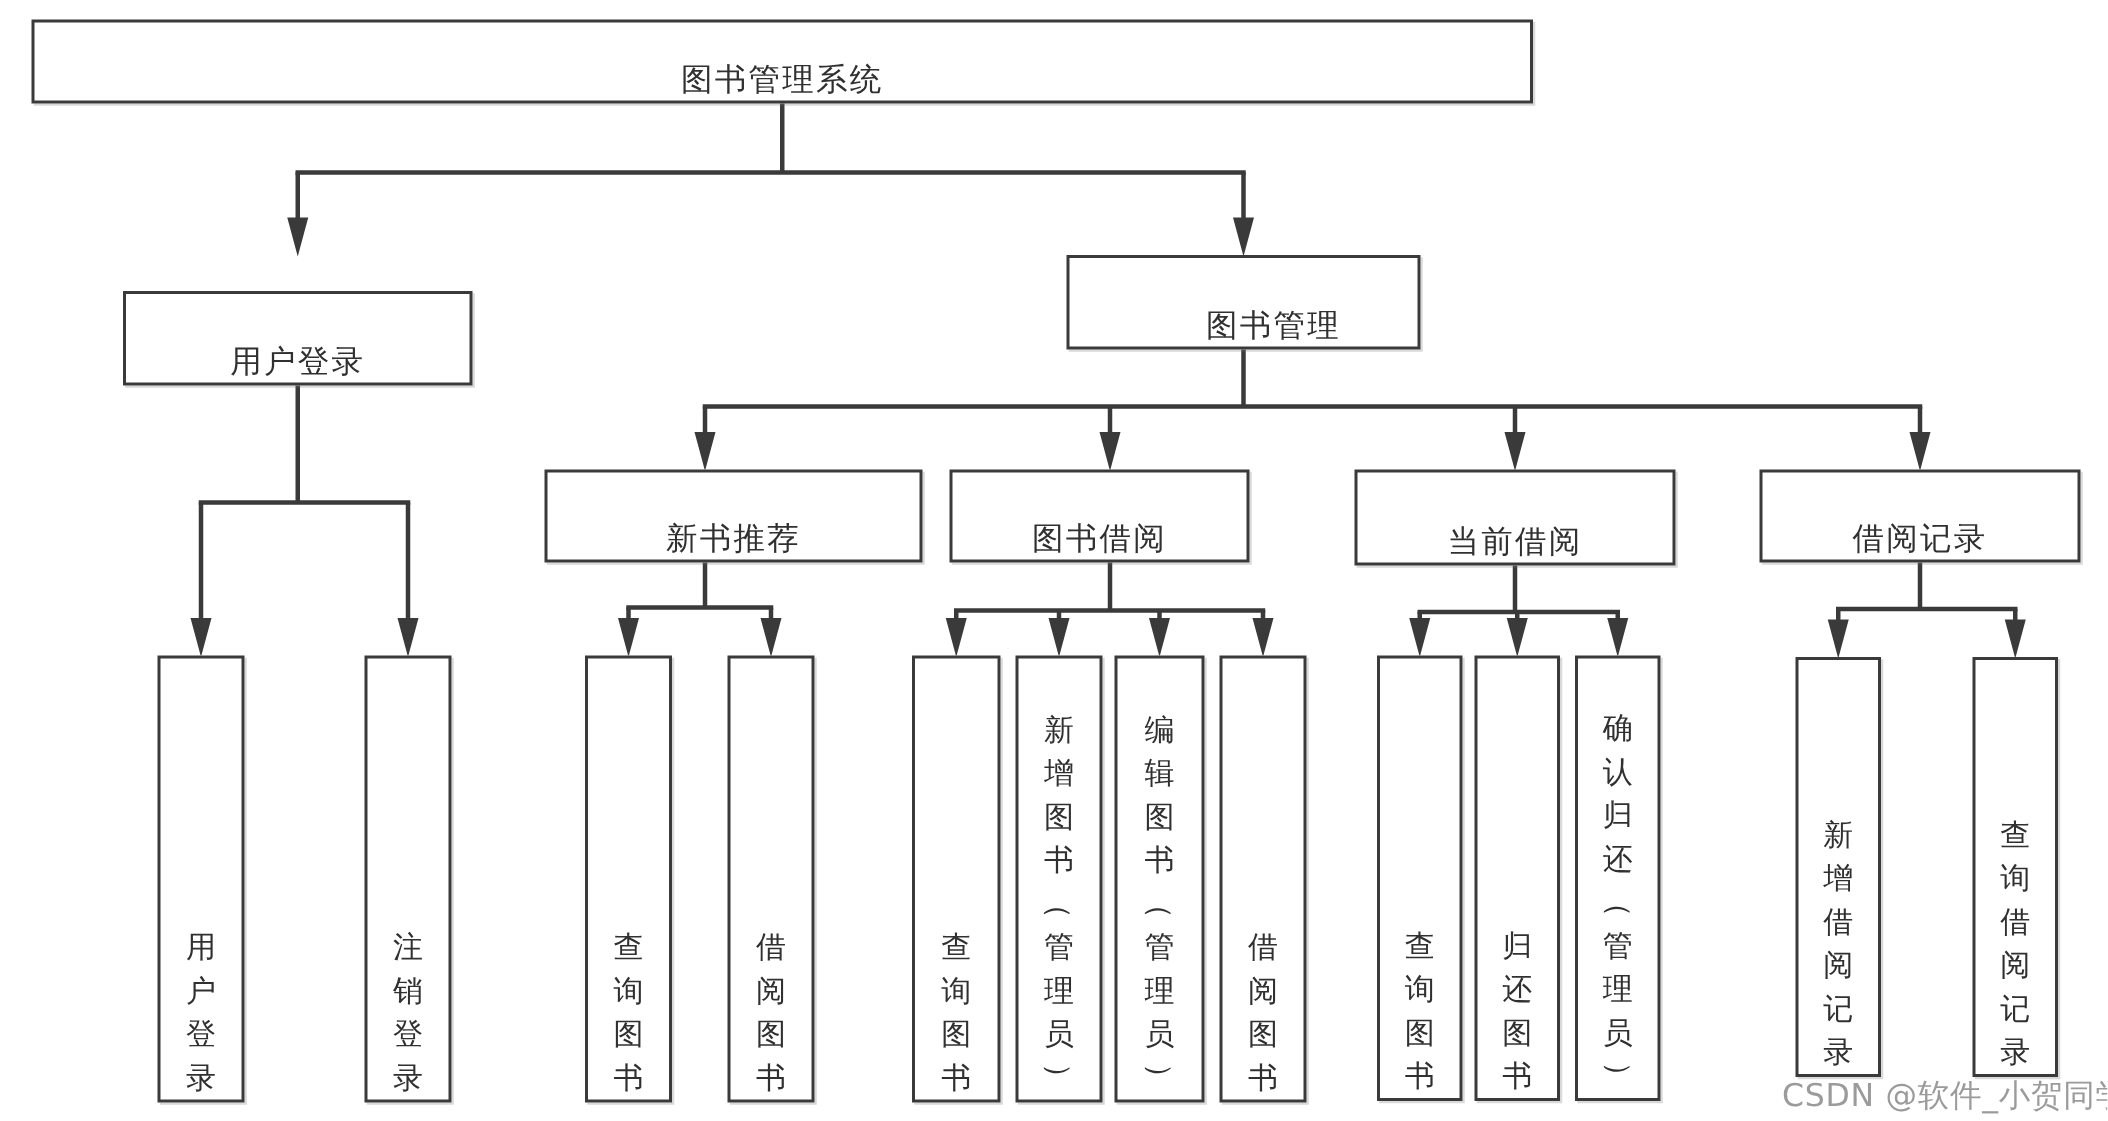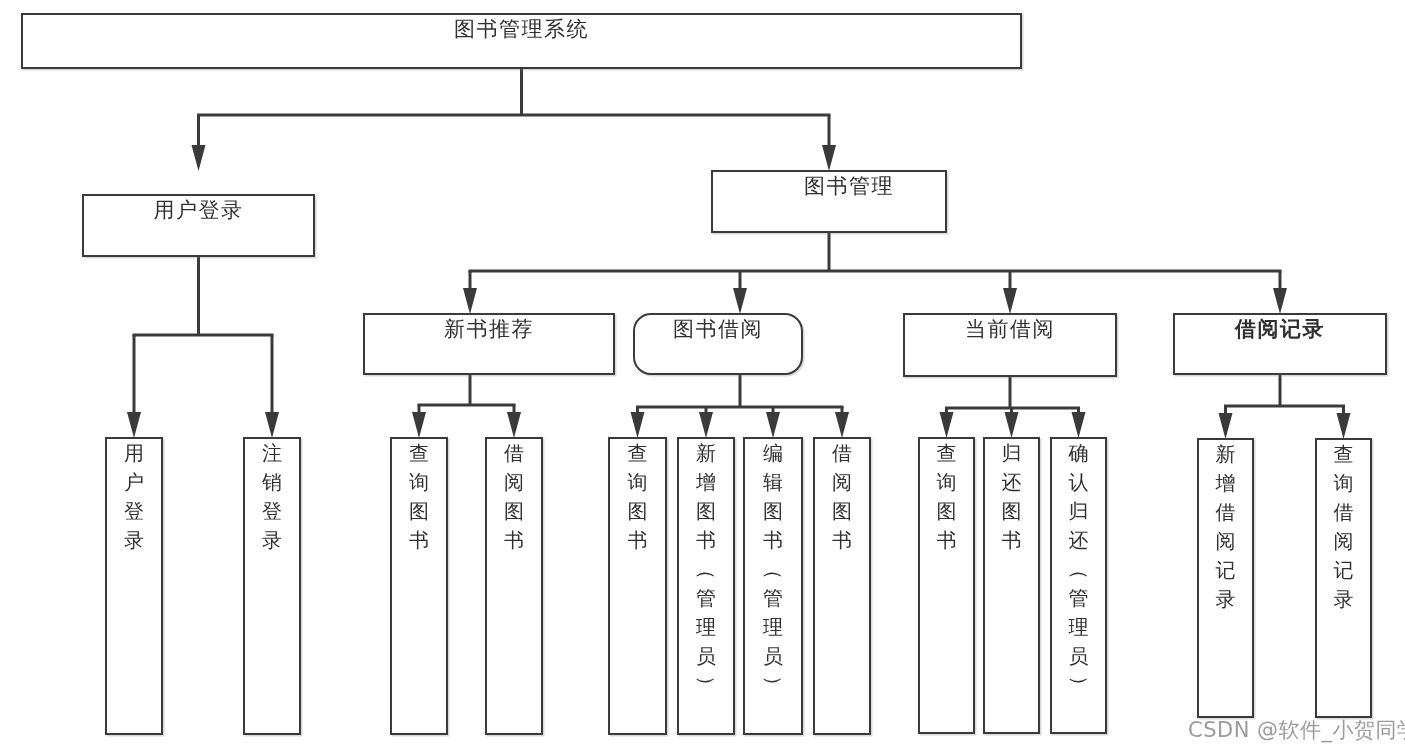--- a/index.html
+++ b/index.html
@@ -6,21 +6,21 @@
   html,body { margin:0; padding:0; background:#ffffff; }
   #stage {
     position:relative; width:1405px; height:747px; background:var(--bg,#fff);
     font-family:"DejaVu Sans","Liberation Sans",sans-serif; overflow:hidden;
   }
   #edges { position:absolute; left:0; top:0; width:1405px; height:747px; pointer-events:none; }
   .node {
     position:absolute; background:#fff; box-sizing:border-box;
     border:2.5px solid var(--line,#3a3a3a);
     box-shadow:1.5px 1.5px 0 rgba(120,120,120,0.28);
-    display:flex; align-items:flex-start; justify-content:center;
+    display:flex; align-items:flex-end; justify-content:center;
   }
   .hlabel {
     font-size:21px; color:var(--text,#303030); letter-spacing:1.5px; white-space:nowrap;
   }
   .vlabel { display:flex; flex-direction:column; align-items:center; justify-content:center; }
   .vchar {
     height:29px; width:24px; font-size:20px; color:var(--text,#303030);
     display:flex; align-items:center; justify-content:center; line-height:29px;
   }
   .vchar.rot { transform:rotate(90deg); }
@@ -110,27 +110,27 @@
       <div class="vlabel">
         <span class="vchar">注</span>
         <span class="vchar">销</span>
         <span class="vchar">登</span>
         <span class="vchar">录</span>
       </div>
     </div>
     <div class="node" style="left: 363px; top: 313px; width: 252px; height: 62px;">
       <span class="hlabel">新书推荐</span>
     </div>
-    <div class="node" style="left: 633px; top: 313px; width: 170px; height: 62px; border-radius: 18px;">
+    <div class="node" style="left: 633px; top: 313px; width: 200px; height: 62px;">
       <span class="hlabel">图书借阅</span>
     </div>
     <div class="node" style="left: 903px; top: 313px; width: 214px; height: 64px;">
       <span class="hlabel">当前借阅</span>
     </div>
-    <div class="node" style="left: 1173px; top: 313px; width: 214px; height: 62px; font-weight: bold;">
+    <div class="node" style="left: 1173px; top: 313px; width: 214px; height: 62px;">
       <span class="hlabel">借阅记录</span>
     </div>
     <div class="node" style="left: 390px; top: 437px; width: 58px; height: 298px;">
       <div class="vlabel">
         <span class="vchar">查</span>
         <span class="vchar">询</span>
         <span class="vchar">图</span>
         <span class="vchar">书</span>
       </div>
     </div>

